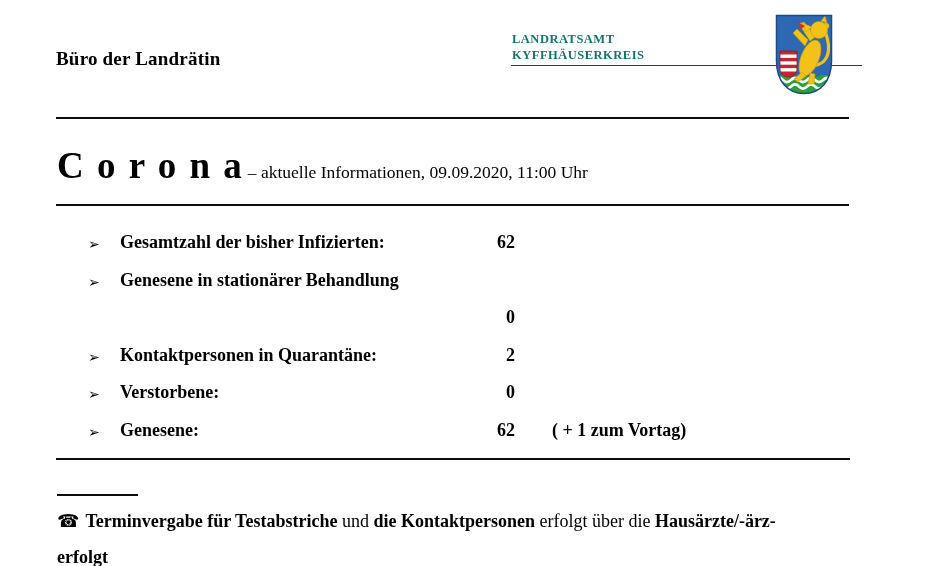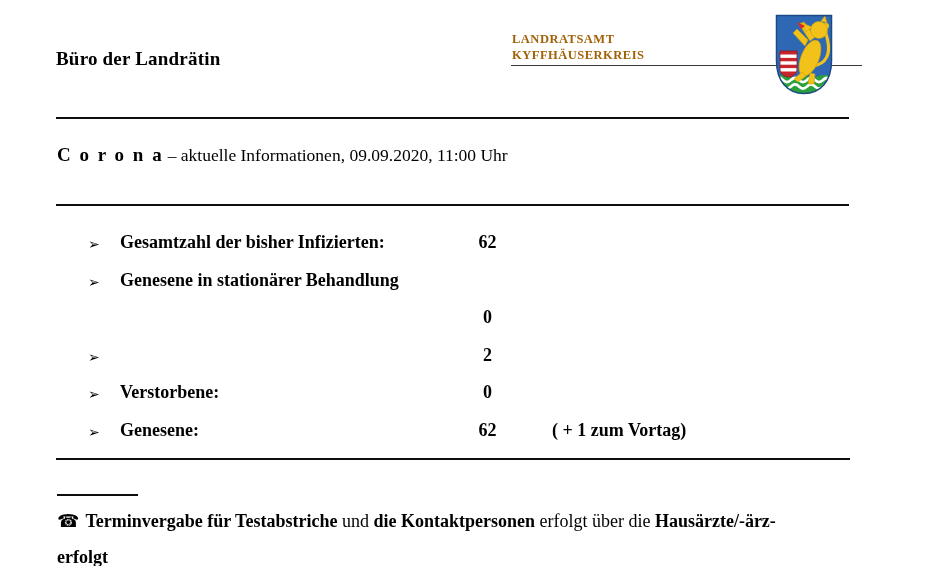--- a/index.html
+++ b/index.html
@@ -2,36 +2,36 @@
 <html><head>
 <meta charset="utf-8">
 <style>
   html,body{margin:0;padding:0;background:#fff;}
   .page{
     position:relative;width:928px;height:566px;background:#ffffff;overflow:hidden;
     font-family:"Liberation Serif","DejaVu Serif",serif;color:#000;
   }
   .office{position:absolute;left:56px;top:48px;font-size:19px;font-weight:bold;letter-spacing:.2px;text-align:right;}
   .authority{position:absolute;left:512px;top:32px;font-size:12.5px;line-height:15.5px;
-    letter-spacing:.5px;color:#a16207;font-weight:600;}
+    letter-spacing:.5px;color:#0f766e;font-weight:600;}
   .authority-rule{position:absolute;left:511px;top:65px;width:351px;height:1px;background:#3a3a3a;z-index:1;}
   .crest{position:absolute;left:775px;top:14px;width:58px;height:81px;z-index:2;}
   .rule{position:absolute;background:#0d0d0d;}
   .rule1{left:56px;top:117px;width:793px;height:2px;}
   .rule2{left:56px;top:204px;width:793px;height:2px;}
   .rule3{left:56px;top:458px;width:794px;height:2px;}
   .rule-foot{left:57px;top:494px;width:81px;height:2px;}
   .title-block{position:absolute;left:57px;top:144px;white-space:nowrap;}
-  .title-main{font-size:19px;font-weight:bold;letter-spacing:2px;}
+  .title-main{font-size:37px;font-weight:bold;letter-spacing:2px;}
   .title-sub{font-size:17.5px;margin-left:4px;}
   .stats{position:absolute;left:88px;top:228px;width:790px;font-weight:bold;font-size:18px;}
   .stat-line{position:relative;height:34.6px;line-height:23px;padding-top:3px;}
   .bullet{position:absolute;left:0;top:5px;font-family:"DejaVu Sans",sans-serif;font-size:14px;font-weight:normal;}
   .stat-label{position:absolute;left:32px;top:3px;white-space:nowrap;}
-  .stat-value{position:absolute;left:372px;top:3px;width:55px;text-align:center;}
+  .stat-value{position:absolute;left:372px;top:3px;width:55px;text-align:right;}
   .stat-note{position:absolute;left:418px;top:3px;white-space:nowrap;margin-left:46px;}
   .footer{position:absolute;left:57px;top:503px;width:830px;font-size:18px;line-height:36px;}
   .footer .b{font-weight:bold;}
   .phone{font-family:"DejaVu Sans",sans-serif;font-size:18px;margin-right:6px;}
 </style>
 </head>
 <body>
 
 <div class="page">
 
@@ -104,20 +104,21 @@
       <span class="bullet">➢</span>
       <span class="stat-label">Genesene in stationärer Behandlung</span>
       <span class="stat-value"></span>
     </div>
     <div class="stat-line">
       <span class="bullet"></span>
       <span class="stat-value">0</span>
     </div>
     <div class="stat-line">
       <span class="bullet">➢</span>
+      <span class="stat-label">Kontaktpersonen in Quarantäne:</span>
       <span class="stat-value">2</span>
     </div>
     <div class="stat-line">
       <span class="bullet">➢</span>
       <span class="stat-label">Verstorbene:</span>
       <span class="stat-value">0</span>
     </div>
     <div class="stat-line">
       <span class="bullet">➢</span>
       <span class="stat-label">Genesene:</span>

